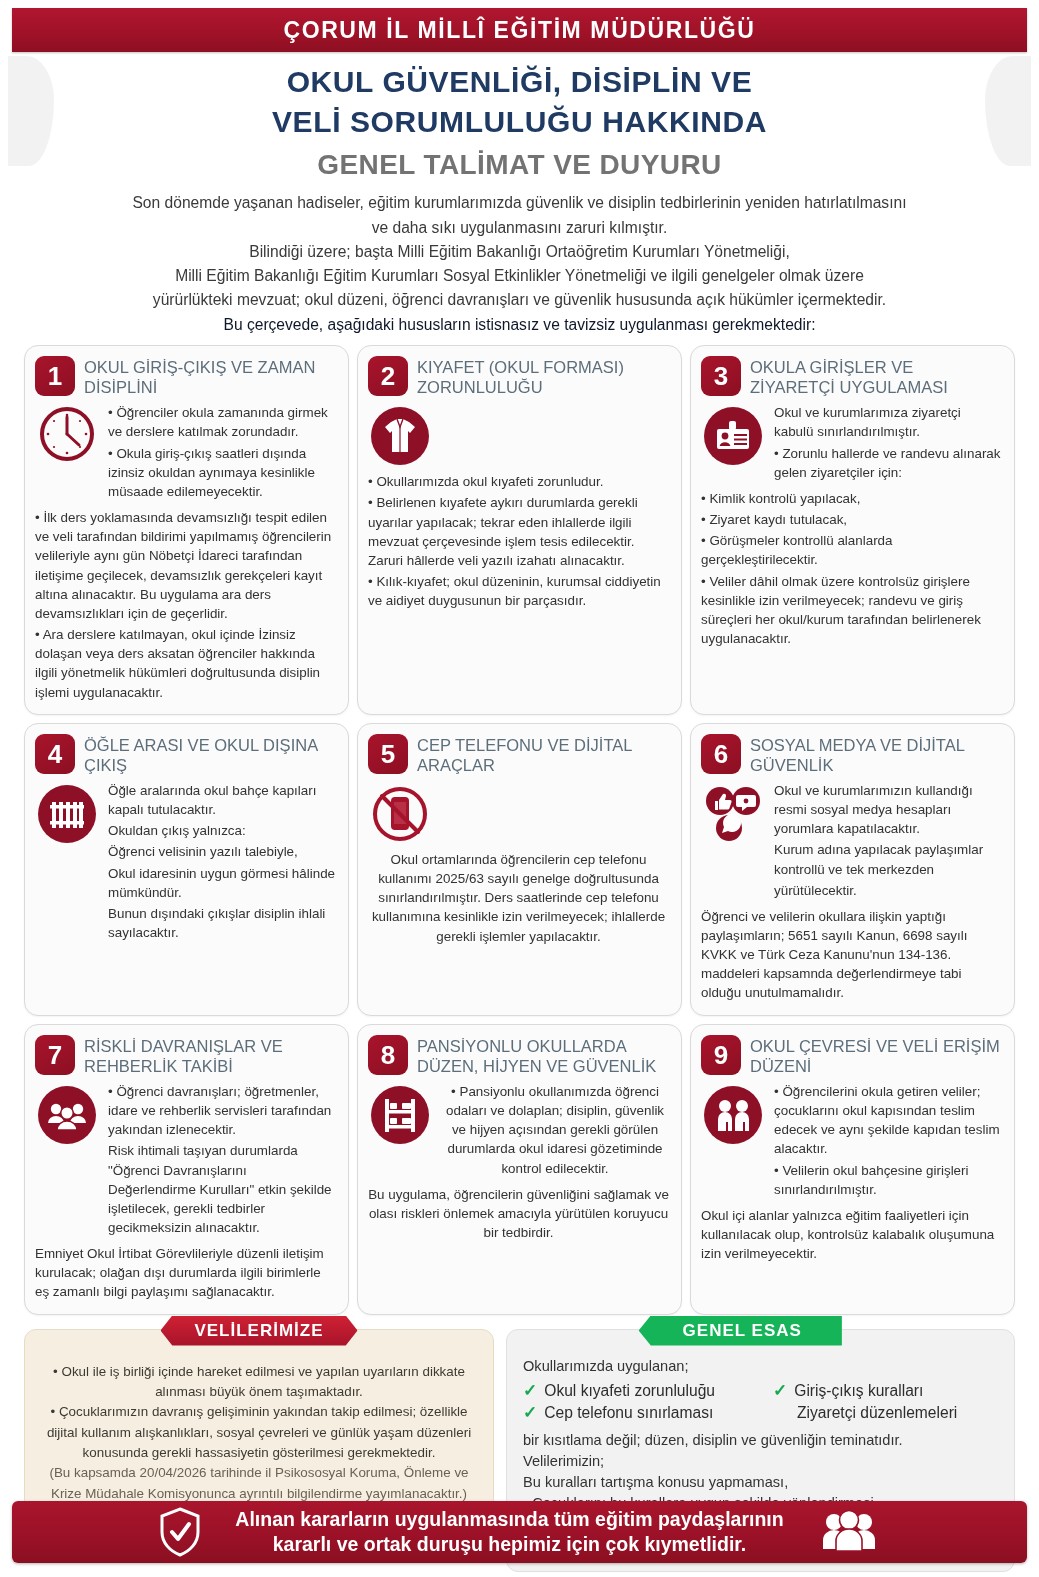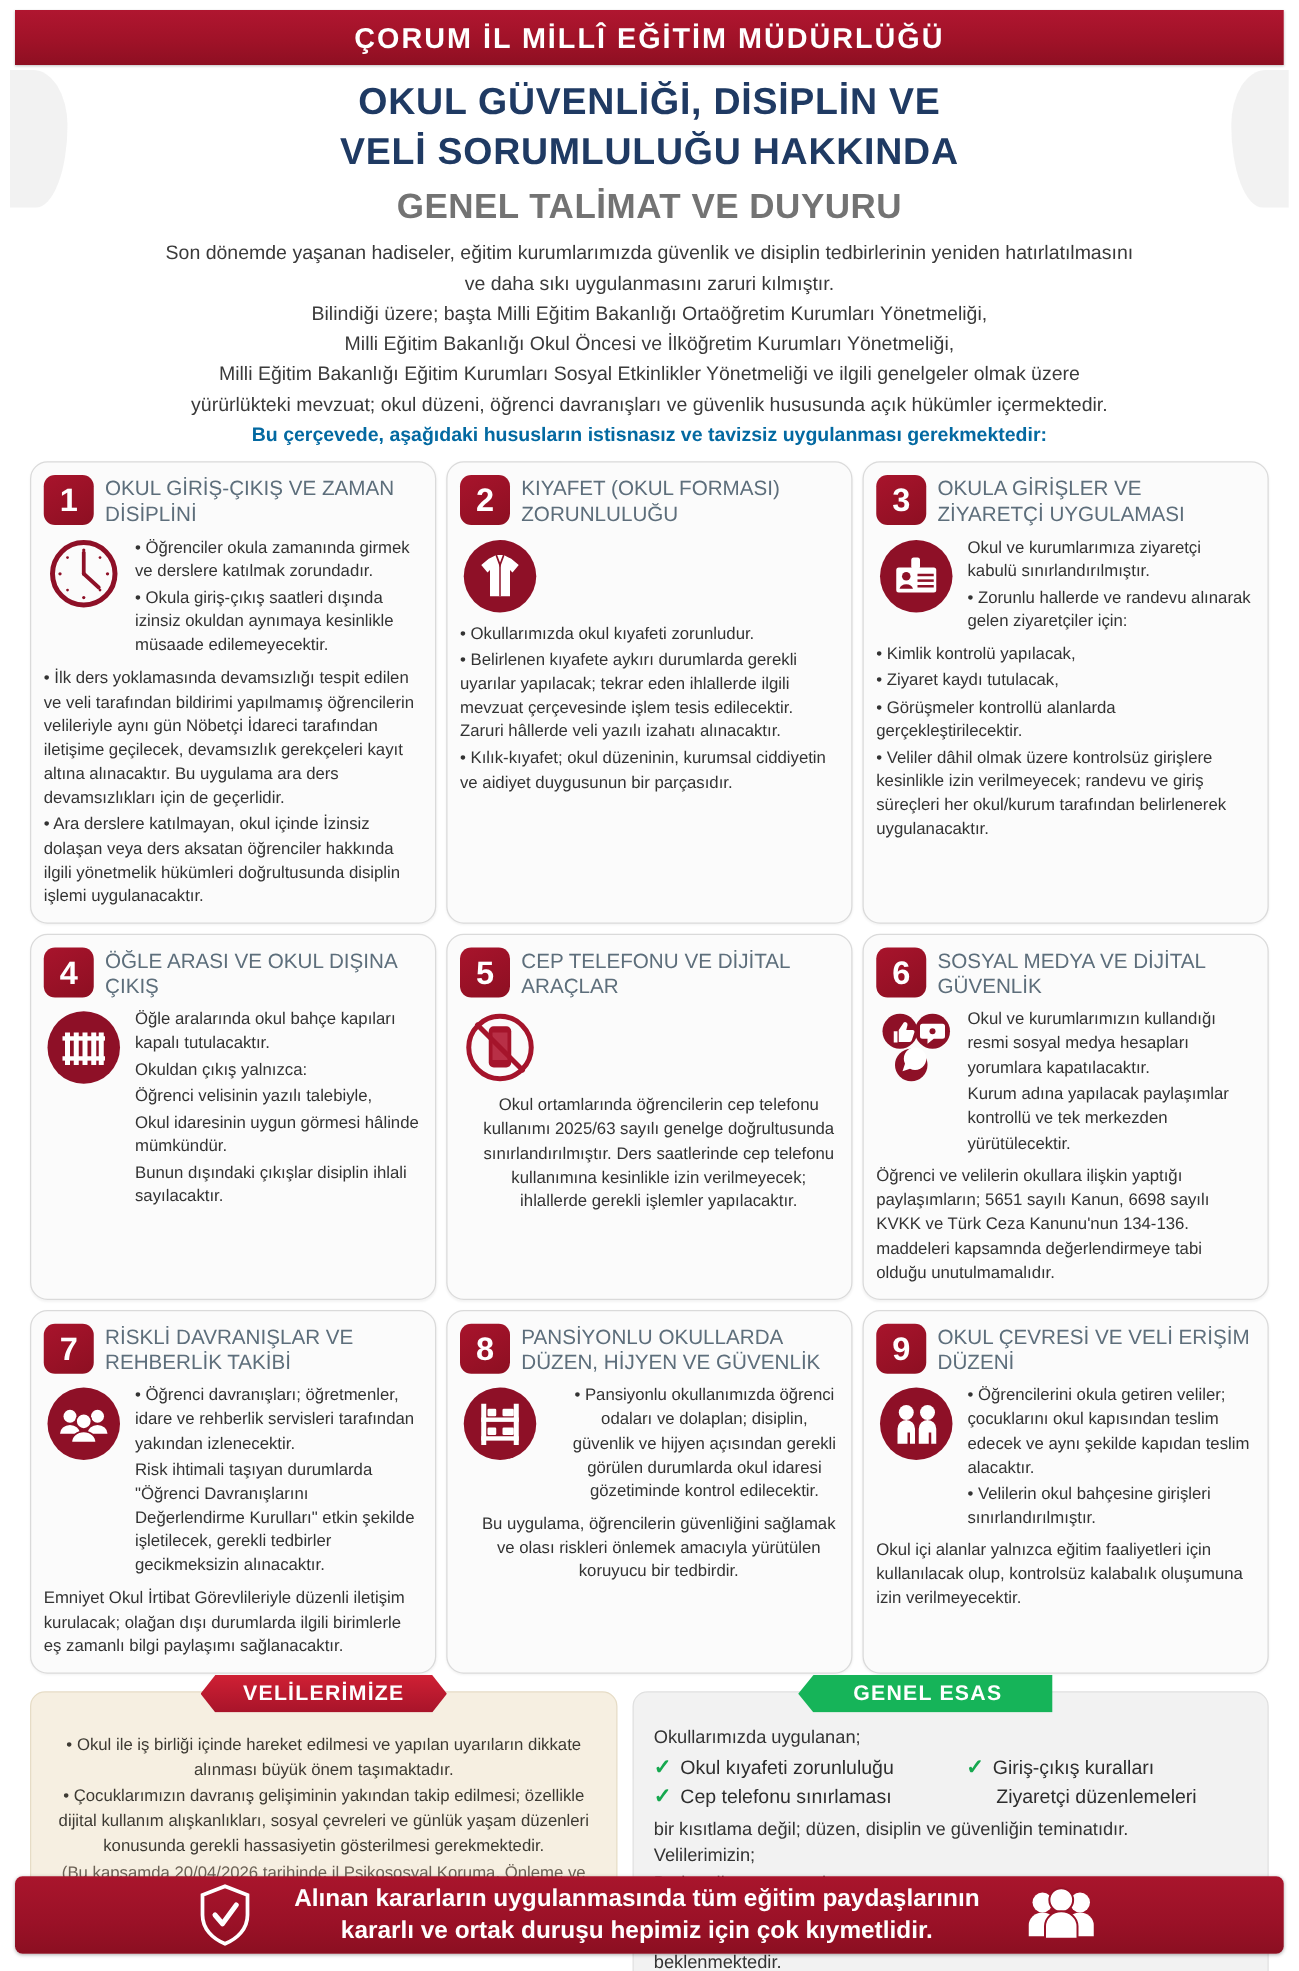--- a/index.html
+++ b/index.html
@@ -66,21 +66,21 @@
 
   .intro {
     text-align: center;
     color: #3a3a3a;
     font-size: 15.6px;
     line-height: 1.56;
     padding: 10px 22px 0 22px;
     position: relative;
     z-index: 1;
   }
-  .intro .last { font-weight: bold; color: #0369a1; }
+  .intro .last { font-weight: normal; color: #0f172a; }
 
   
   .grid {
     display: grid;
     grid-template-columns: 1fr 1fr 1fr;
     gap: 8px;
     padding: 8px 24px 0 24px;
   }
   .card {
     background: #fbfbfb;
@@ -111,21 +111,21 @@
     line-height: 1.22;
     padding-top: 1px;
   }
   .card-body { color: #333; font-size: 13.4px; line-height: 1.43; }
   .card-body p { margin: 0 0 2px 0; }
 
   .icon-row { display: flex; gap: 9px; margin-top: 6px; align-items: flex-start; }
   .icon-box { flex: 0 0 auto; width: 64px; display: flex; justify-content: center; padding-top: 2px; }
   .icon-text { flex: 1 1 auto; }
 
-  .card.center-text .card-body { text-align: center; margin-left: 17px; }
+  .card.center-text .card-body { text-align: center; }
   .below { margin-top: 5px; }
 
   
   .bottom {
     display: grid;
     grid-template-columns: 470px 1fr;
     gap: 12px;
     padding: 14px 24px 0 24px;
     align-items: start;
   }
@@ -213,21 +213,20 @@
     <div>OKUL GÜVENLİĞİ, DİSİPLİN VE</div>
     <div>VELİ SORUMLULUĞU HAKKINDA</div>
   </div>
   <div class="title-sub">GENEL TALİMAT VE DUYURU</div>
 </div>
 
 <div class="intro">
   <div>Son dönemde yaşanan hadiseler, eğitim kurumlarımızda güvenlik ve disiplin tedbirlerinin yeniden hatırlatılmasını</div>
   <div>ve daha sıkı uygulanmasını zaruri kılmıştır.</div>
   <div>Bilindiği üzere; başta Milli Eğitim Bakanlığı Ortaöğretim Kurumları Yönetmeliği,</div>
-  <div>Milli Eğitim Bakanlığı Okul Öncesi ve İlköğretim Kurumları Yönetmeliği,</div>
   <div>Milli Eğitim Bakanlığı Eğitim Kurumları Sosyal Etkinlikler Yönetmeliği ve ilgili genelgeler olmak üzere</div>
   <div>yürürlükteki mevzuat; okul düzeni, öğrenci davranışları ve güvenlik hususunda açık hükümler içermektedir.</div>
   <div class="last">Bu çerçevede, aşağıdaki hususların istisnasız ve tavizsiz uygulanması gerekmektedir:</div>
 </div>
 
 <div class="grid">
 
   <div class="card">
     <div class="card-head">
       <div class="badge">1</div>

